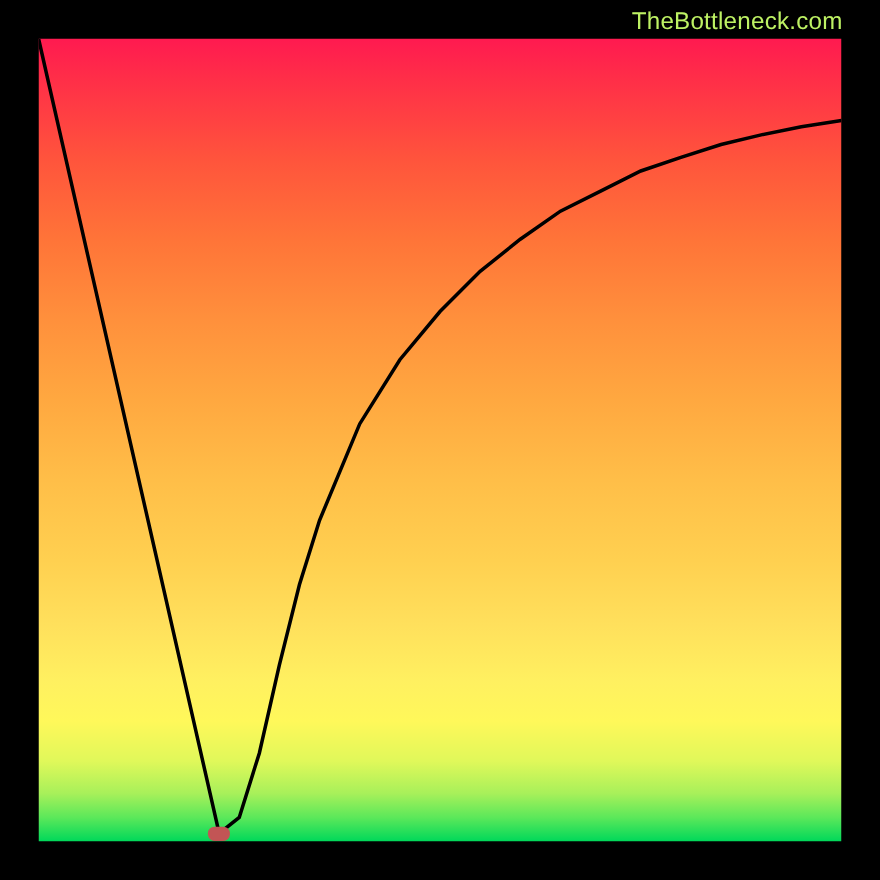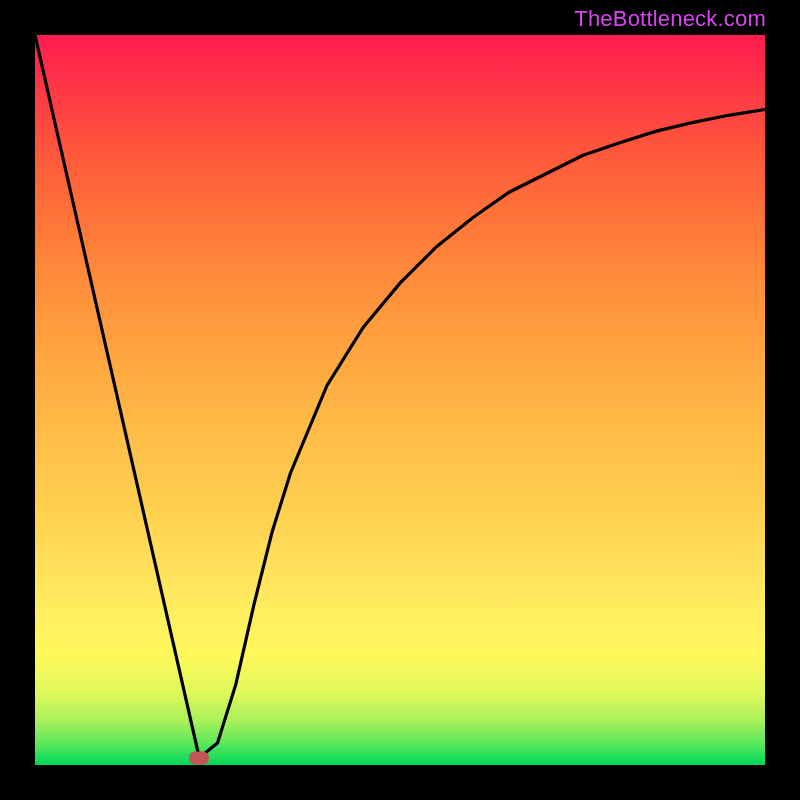--- a/index.html
+++ b/index.html
@@ -61,21 +61,21 @@
     background: #c25555;
     transform: translate(-50%, -50%);
   }
   .watermark {
     position: absolute;
     top: 6px;
     right: 34px;
     font-family: Arial, Helvetica, sans-serif;
     font-size: 22px;
     font-weight: 500;
-    color: #d946ef;
+    color: #bef264;
     letter-spacing: 0.2px;
   }
 </style>
 </head>
 <body>
 
 <div class="frame">
 
   <div class="plot-area">
     <div class="gradient-bg"></div>

